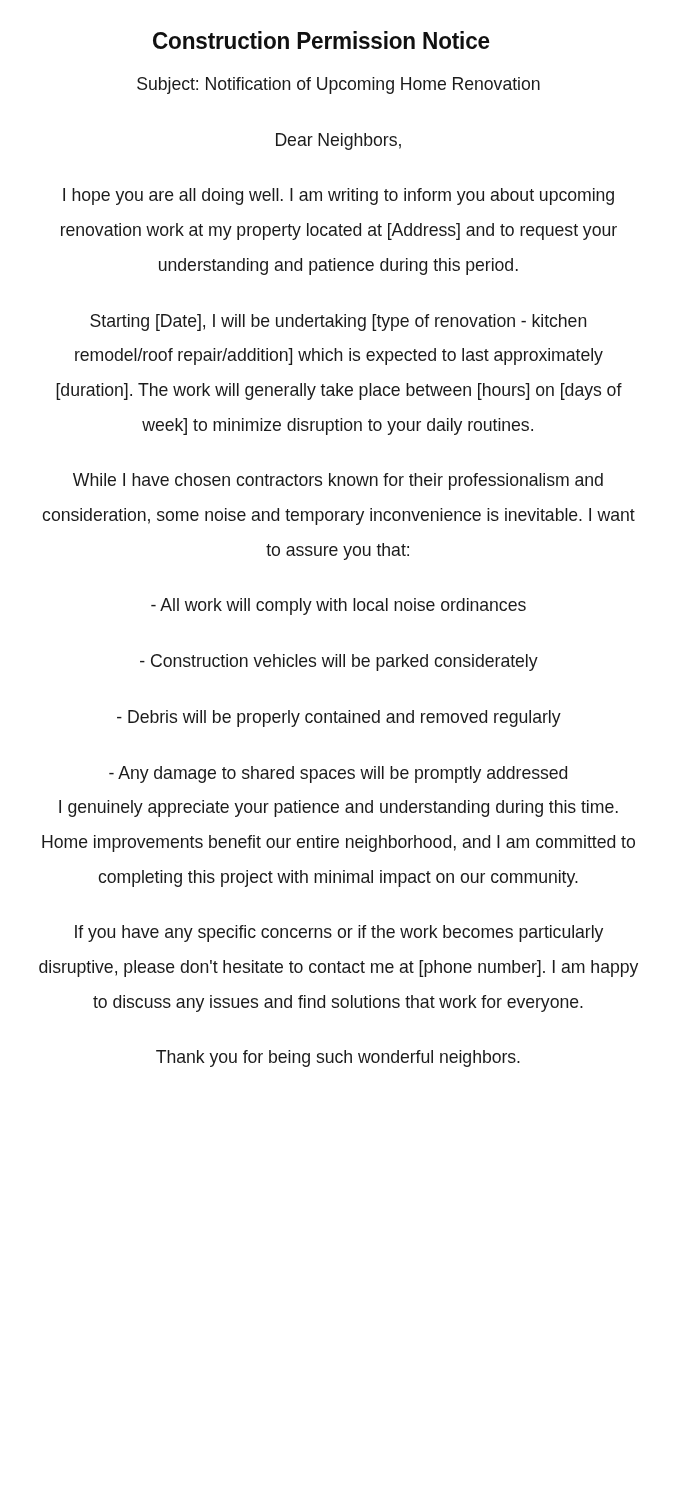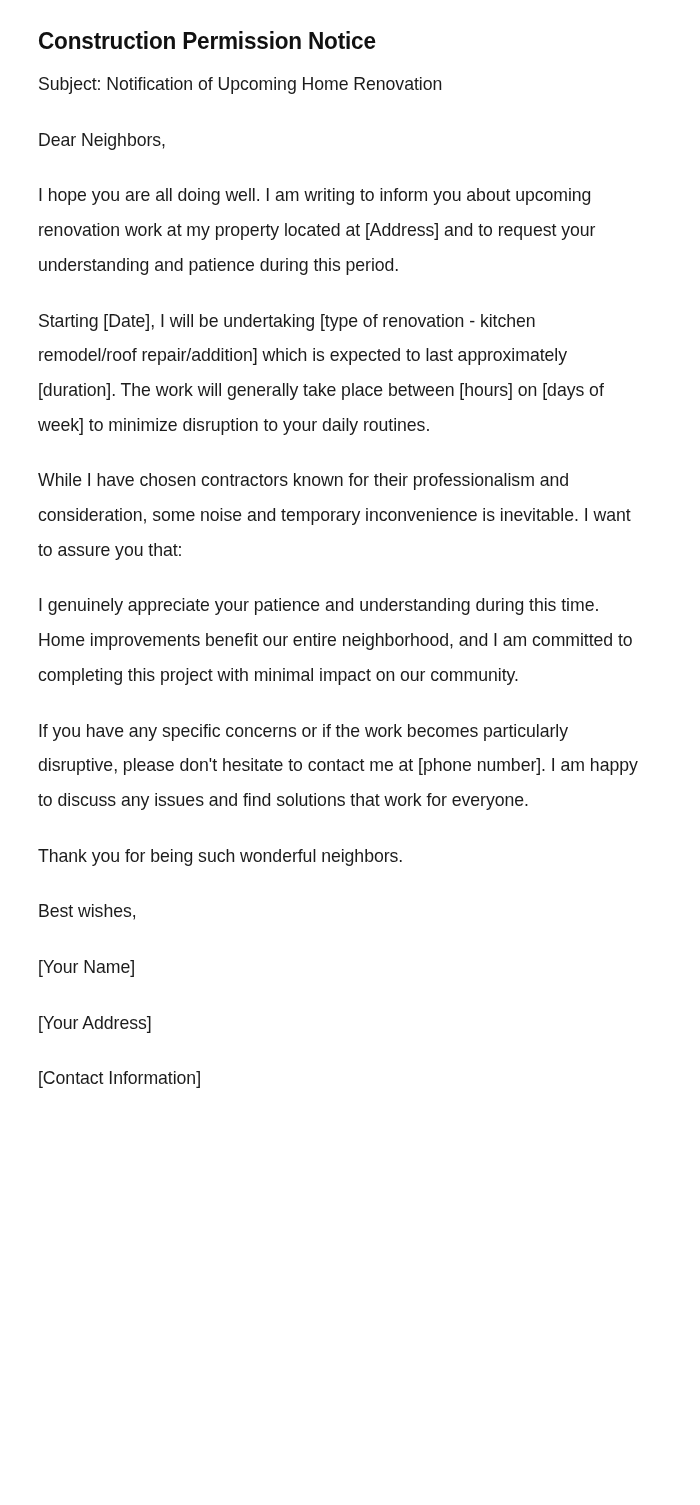--- a/index.html
+++ b/index.html
@@ -13,20 +13,21 @@
     min-height: 1505px;
     font-family: "Liberation Sans", "DejaVu Sans", sans-serif;
     color: #1c1c1c;
     -webkit-font-smoothing: antialiased;
   }
   .page {
     width: 700px;
     box-sizing: border-box;
     padding: 0 60px 0 38px;
     background: #ffffff;
+    text-align: center;
   }
   .doc-title {
     font-size: 24px;
     font-weight: 700;
     line-height: 30px;
     letter-spacing: -0.2px;
     color: #111111;
     margin: 0;
     padding-top: 26px;
     transform: scaleX(0.94);
@@ -68,28 +69,28 @@
     <p class="para">Subject: Notification of Upcoming Home Renovation</p>
 
     <p class="para">Dear Neighbors,</p>
 
     <p class="para">I hope you are all doing well. I am writing to inform you about upcoming renovation work at my property located at [Address] and to request your understanding and patience during this period.</p>
 
     <p class="para">Starting [Date], I will be undertaking [type of renovation - kitchen remodel/roof repair/addition] which is expected to last approximately [duration]. The work will generally take place between [hours] on [days of week] to minimize disruption to your daily routines.</p>
 
     <p class="para">While I have chosen contractors known for their professionalism and consideration, some noise and temporary inconvenience is inevitable. I want to assure you that:</p>
 
+    <div class="assurance-list">
+      <p class="para bullet">- All work will comply with local noise ordinances</p>
+      <p class="para bullet">- Construction vehicles will be parked considerately</p>
+      <p class="para bullet">- Debris will be properly contained and removed regularly</p>
+      <p class="para bullet">- Any damage to shared spaces will be promptly addressed</p>
+    </div>
 
     <p class="para">I genuinely appreciate your patience and understanding during this time. Home improvements benefit our entire neighborhood, and I am committed to completing this project with minimal impact on our community.</p>
 
     <p class="para">If you have any specific concerns or if the work becomes particularly disruptive, please don't hesitate to contact me at [phone number]. I am happy to discuss any issues and find solutions that work for everyone.</p>
 
     <p class="para">Thank you for being such wonderful neighbors.</p>
 
-    <div class="signoff-block">
-      <p class="para">Best wishes,</p>
-      <p class="para">[Your Name]</p>
-      <p class="para">[Your Address]</p>
-      <p class="para">[Contact Information]</p>
-    </div>
 
   </div>
 </div>
 
 </body></html>

